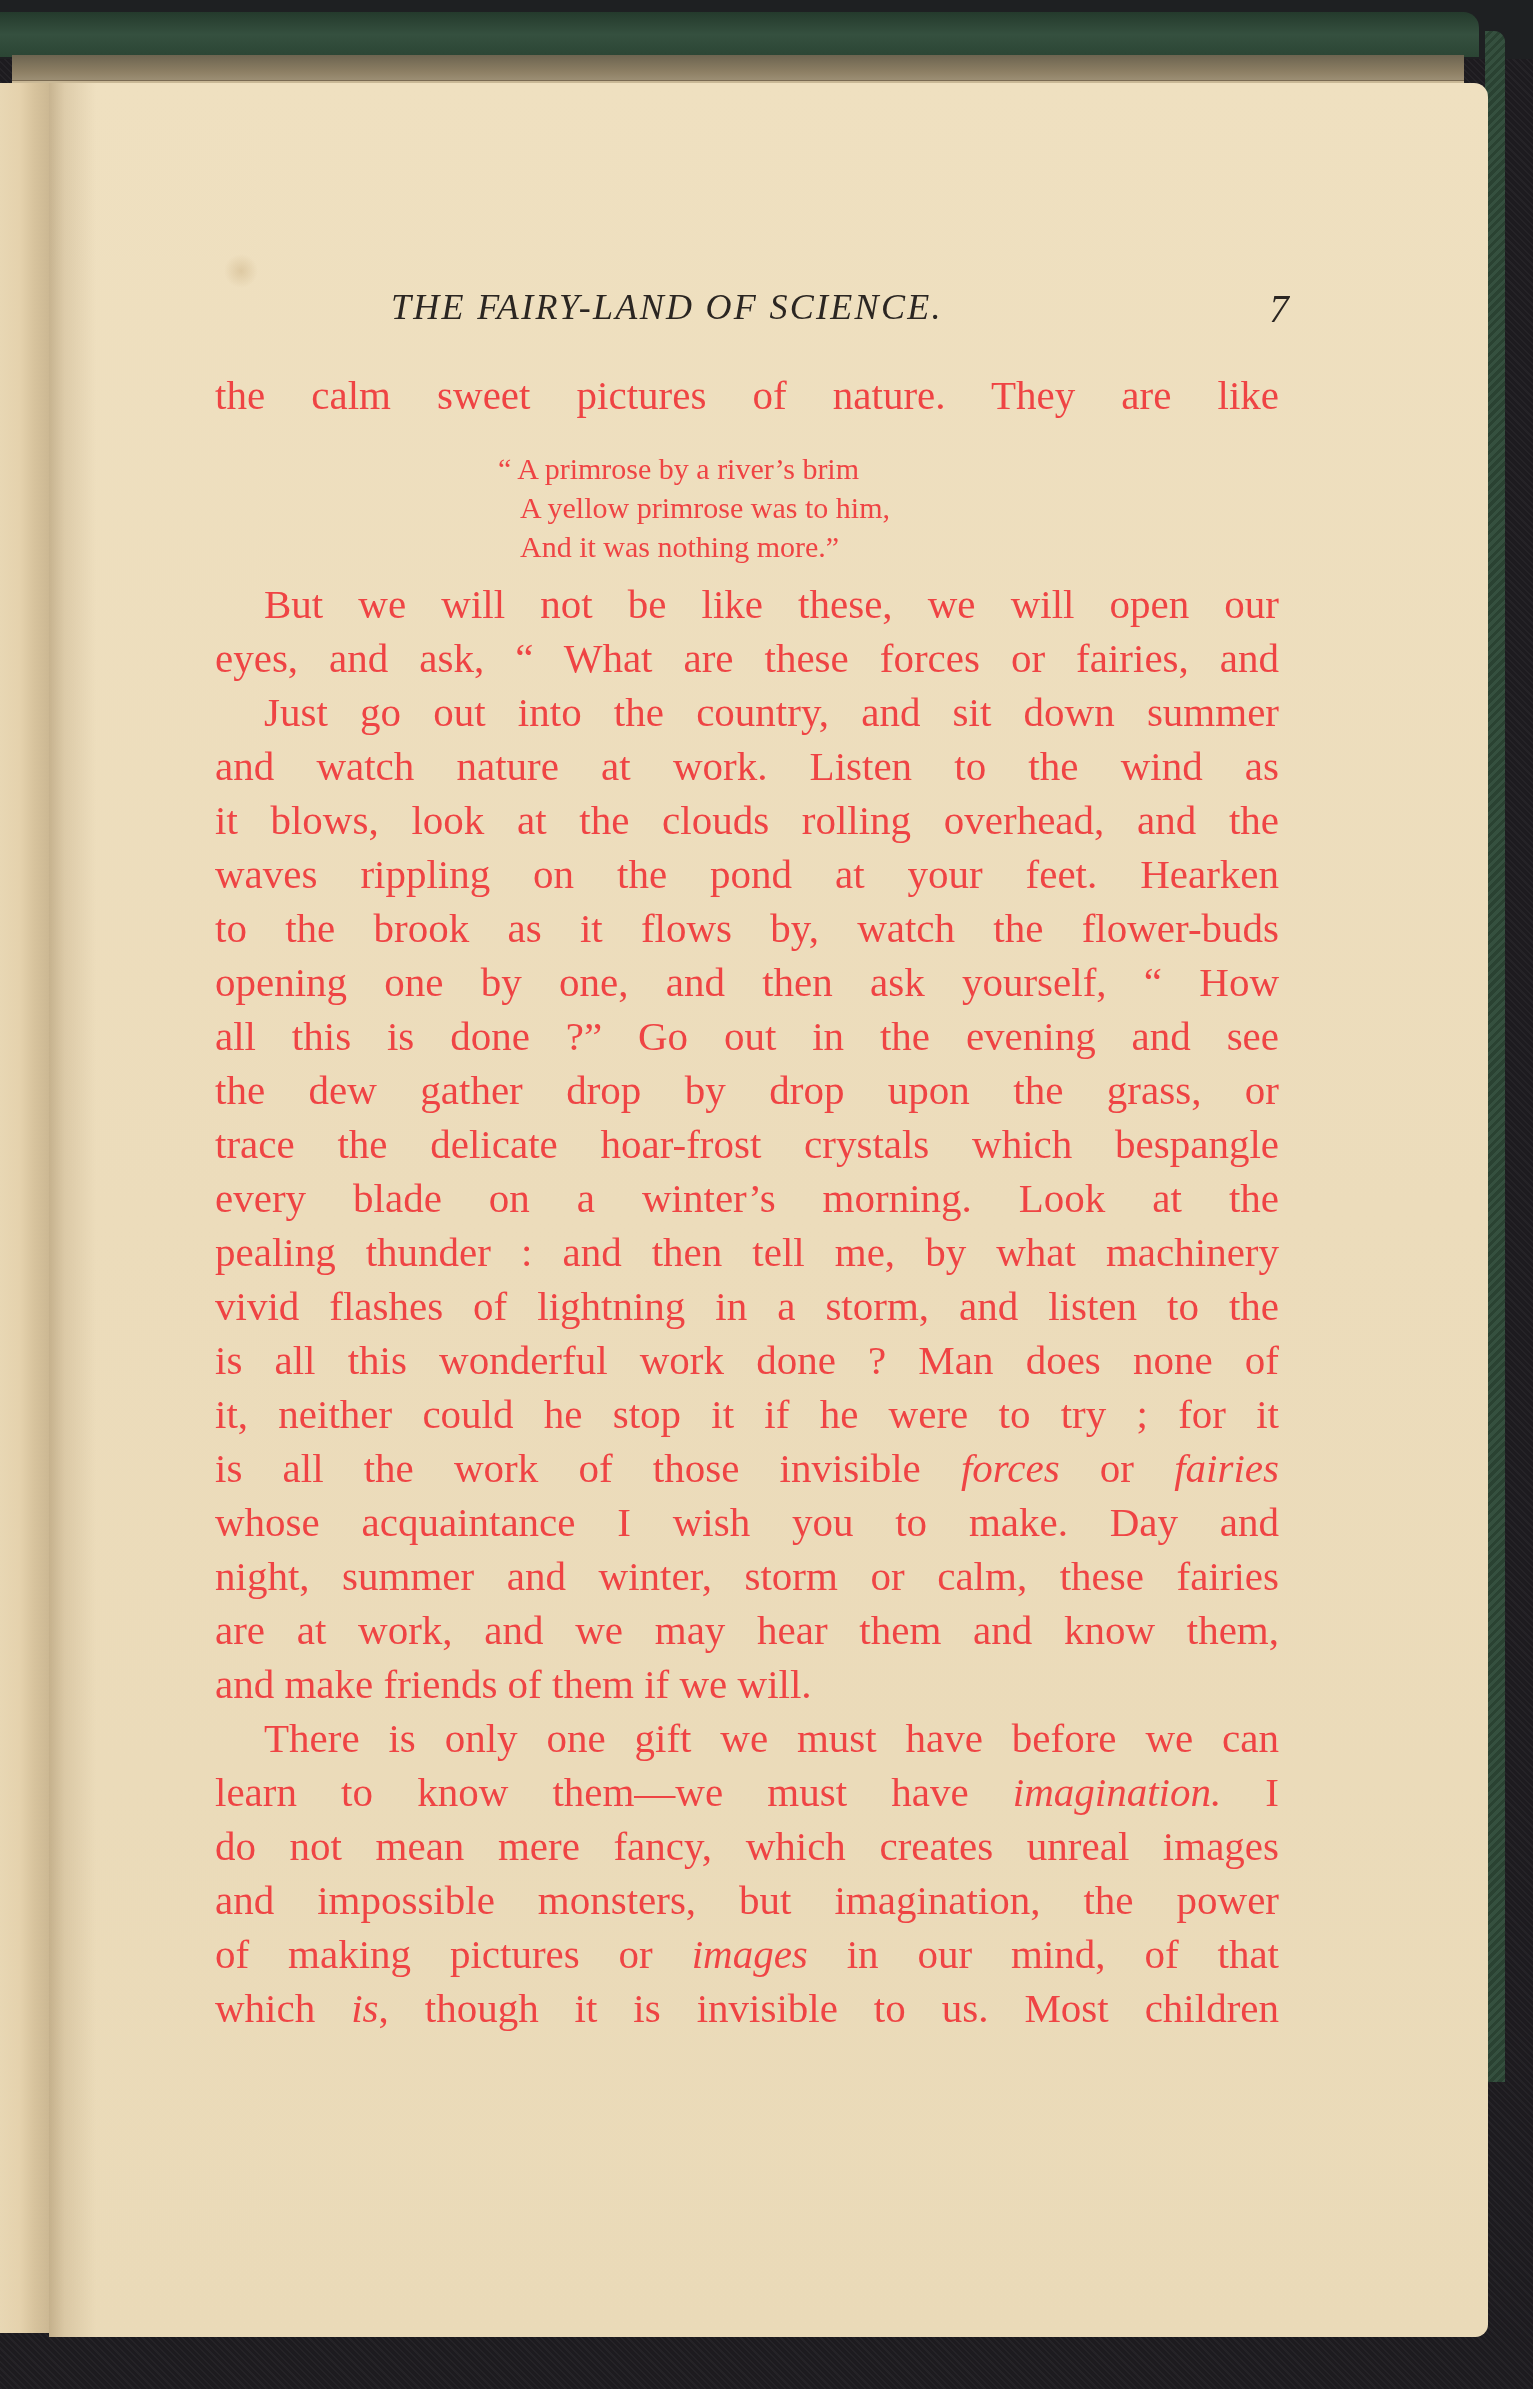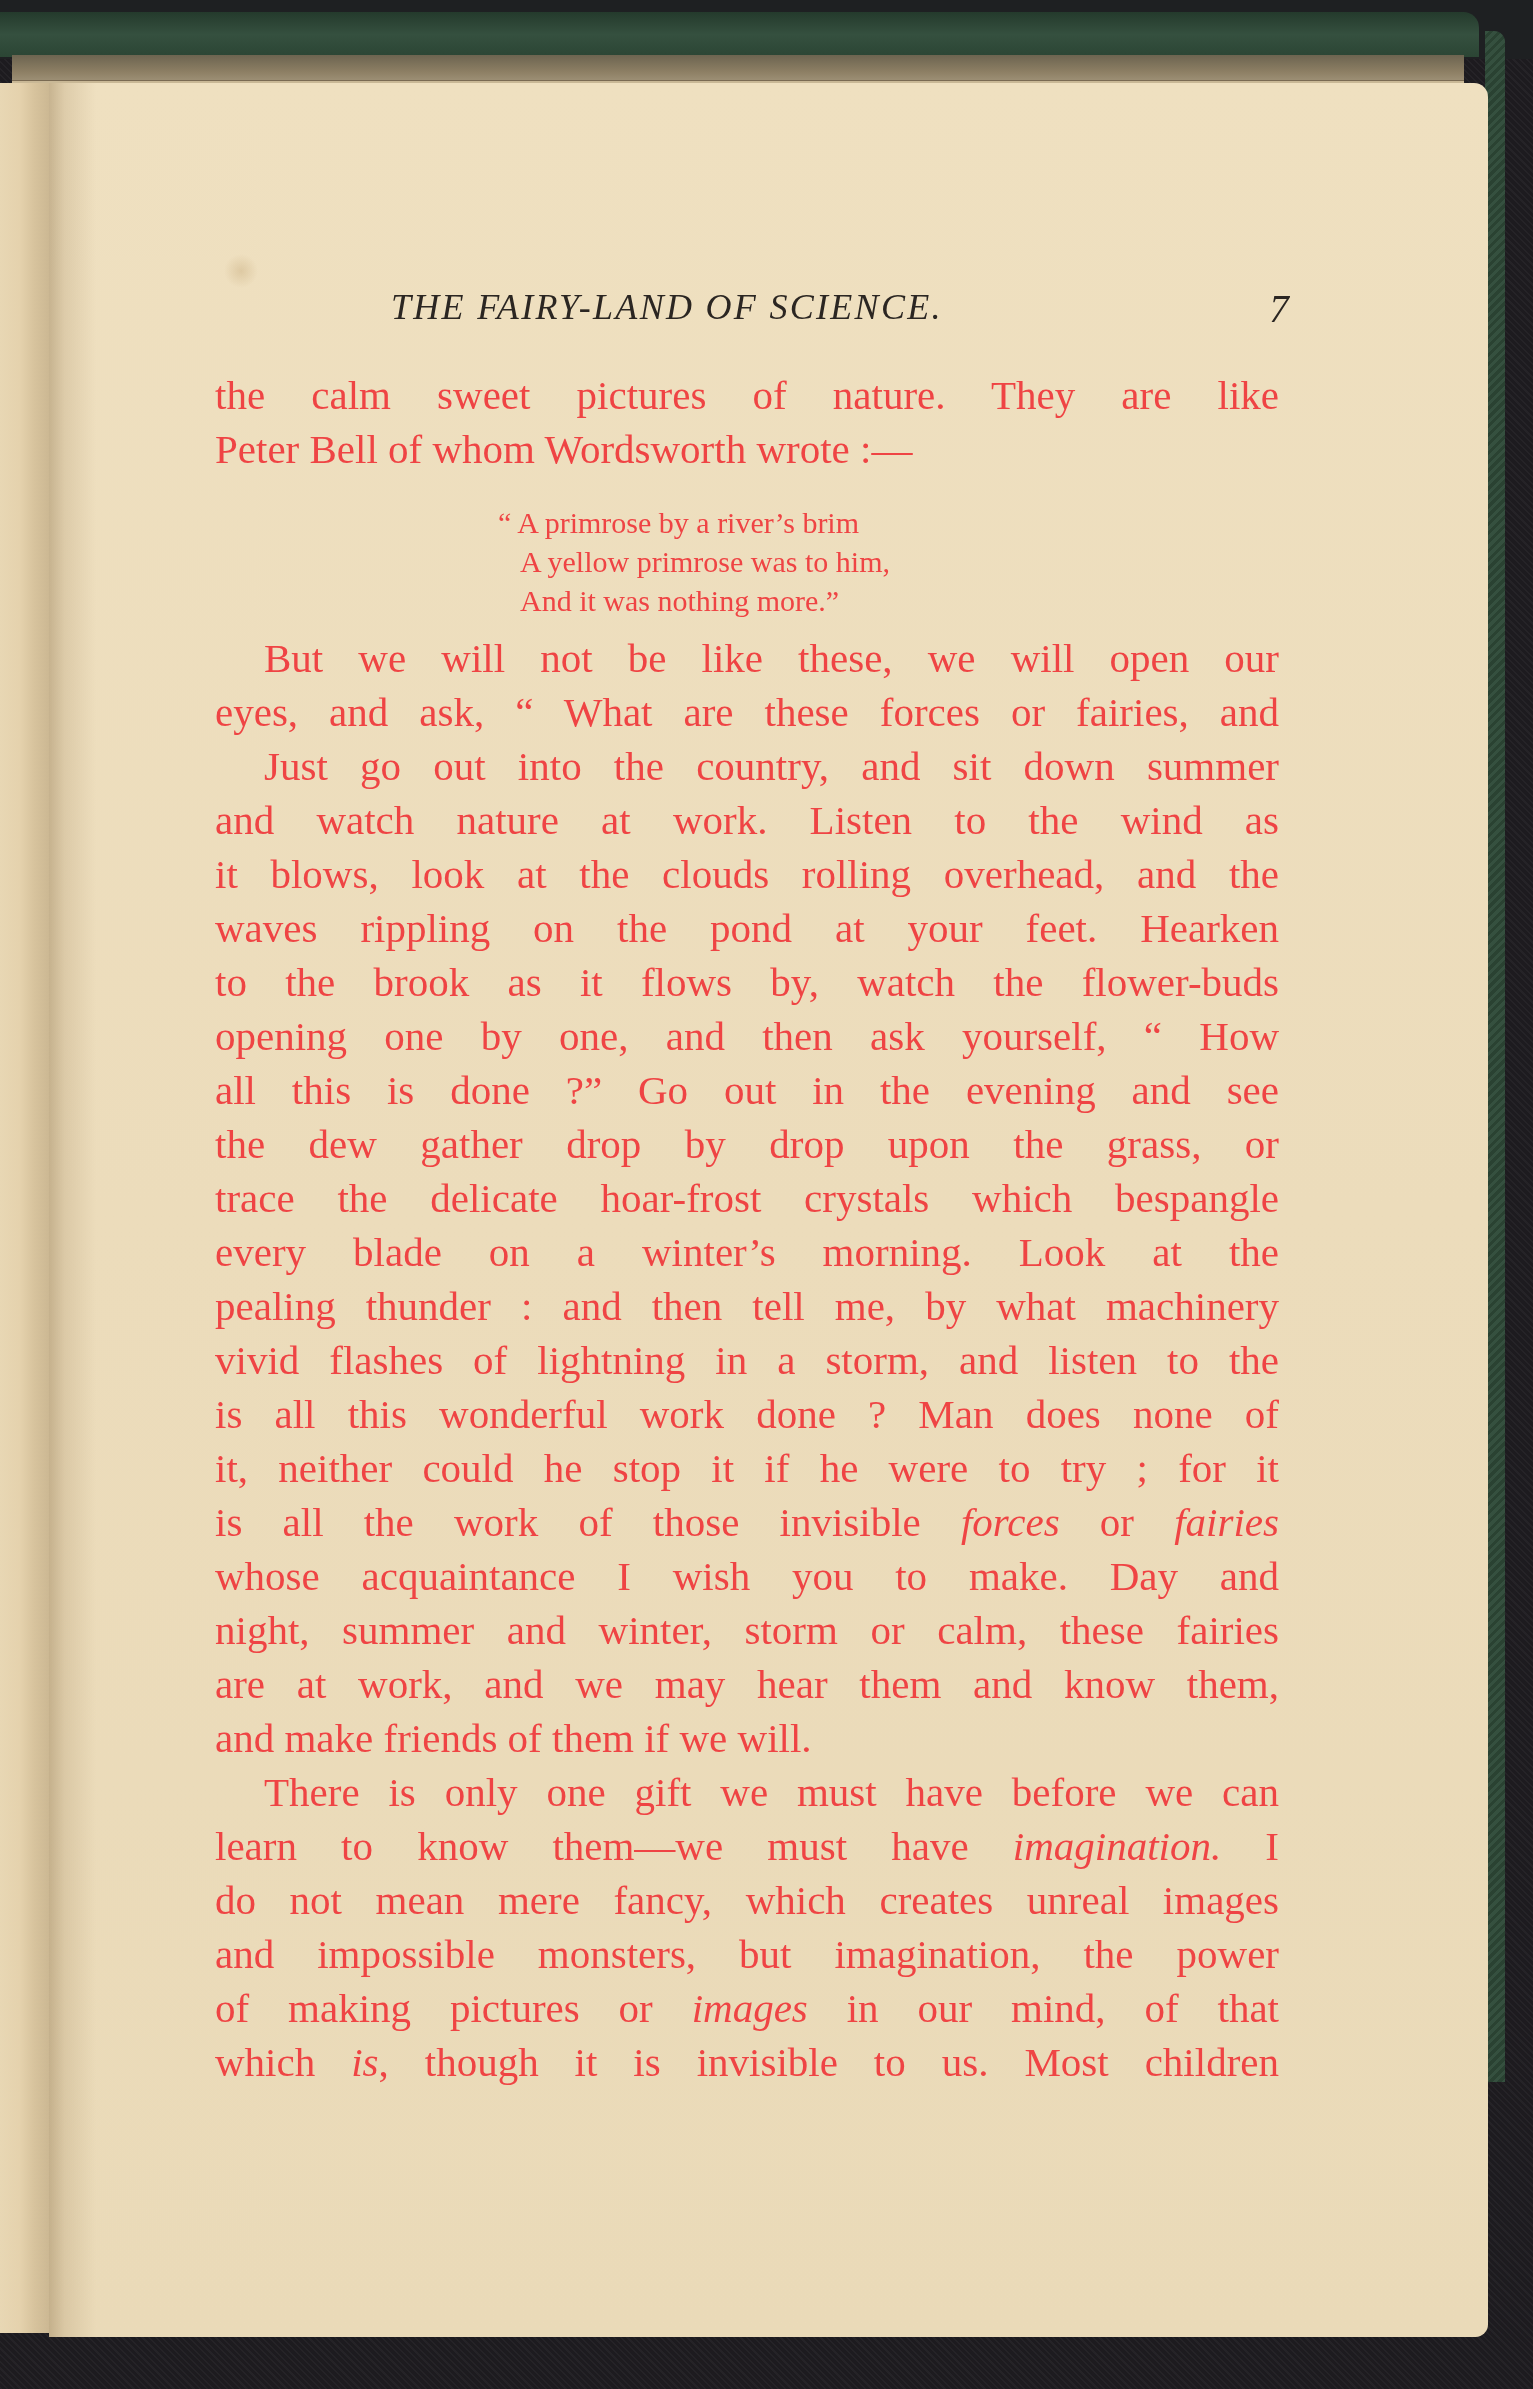--- a/index.html
+++ b/index.html
@@ -74,21 +74,20 @@
 <div class="page"></div>
 
 <div class="running-head">
   <span class="title">THE FAIRY-LAND OF SCIENCE.</span>
   <span class="folio">7</span>
 </div>
 
 <div class="text">
 
   <span class="line">the calm sweet pictures of nature.  They are like</span>
-  <span class="line last">Peter Bell of whom Wordsworth wrote :—</span>
 
   <div class="poem">
     <span class="pline hang">“ A primrose by a river’s brim</span>
     <span class="pline">A yellow primrose was to him,</span>
     <span class="pline">And it was nothing more.”</span>
   </div>
 
   <span class="line indent">But we will not be like these, we will open our</span>
   <span class="line">eyes, and ask, “ What are these forces or fairies, and</span>
 

